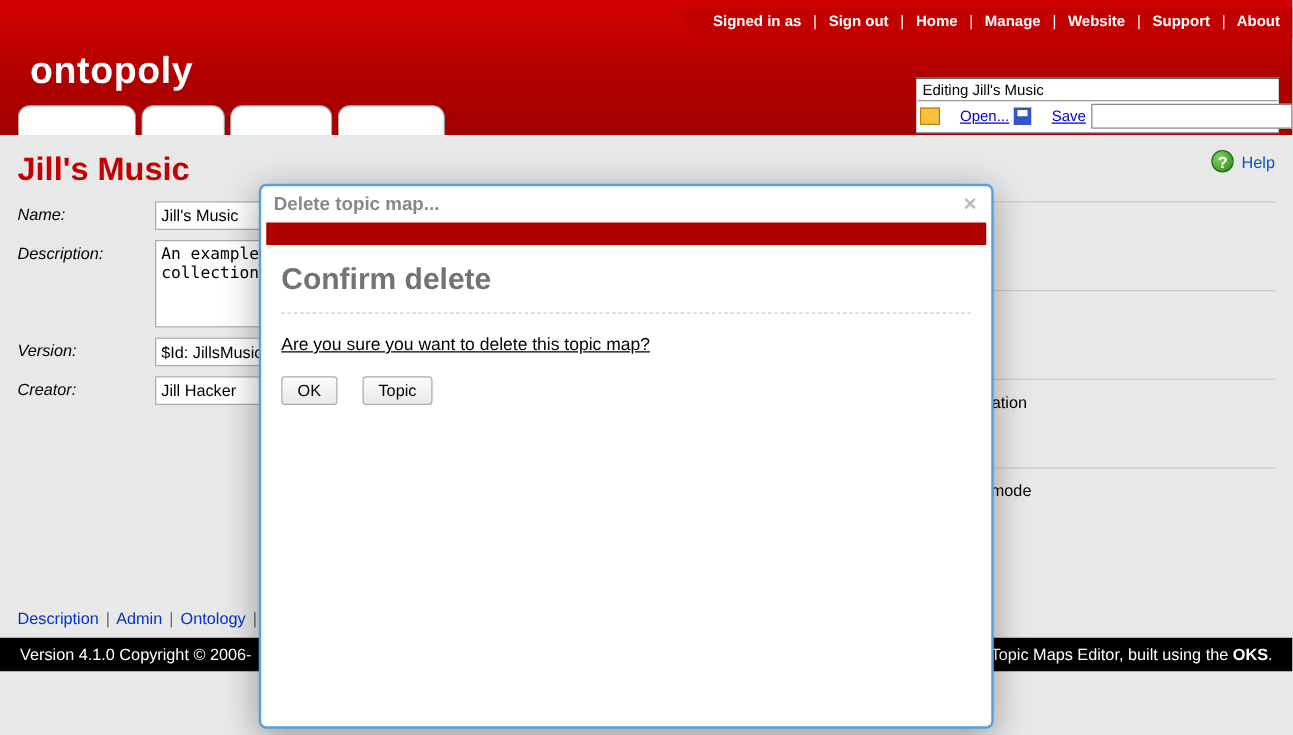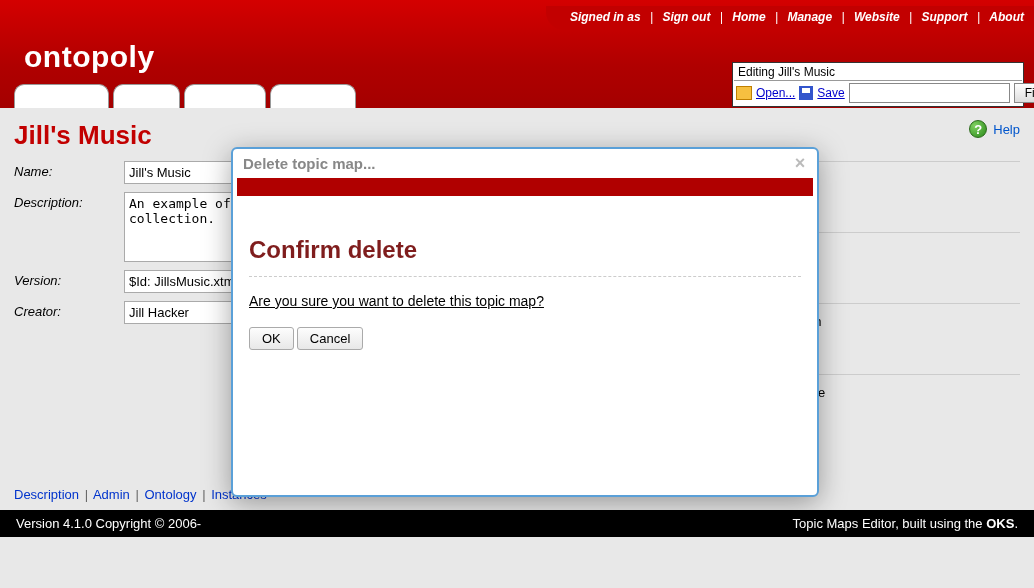--- a/index.html
+++ b/index.html
@@ -22,23 +22,23 @@
   .topbar {
     position: absolute;
     top: 6px;
     right: 0;
     background: #c20000;
     border-radius: 0 0 0 18px;
     padding: 4px 10px 6px 24px;
     font-size: 12px;
     font-weight: bold;
   }
-  .topbar span, .topbar a { color: #fff; font-style: italic; }
+  .topbar span, .topbar a { color: #fff; }
   .topbar .sep { padding: 0 6px; font-weight: normal; }
-  .topbar .signout { font-style: italic; }
+  .topbar .signout { }
   .logo {
     position: absolute;
     top: 40px;
     left: 24px;
     font-size: 30px;
     font-weight: bold;
     color: #fff;
     letter-spacing: 0.5px;
   }
   .editing-box {
@@ -53,21 +53,21 @@
   .editing-title {
     font-size: 12px;
     color: #000;
     padding: 1px 4px;
     border-bottom: 1px solid #999;
   }
   .editing-row { display: flex; align-items: center; gap: 4px; padding: 2px; }
   .editing-row .btn-link {
     display: flex;
     align-items: center;
-    gap: 4px;
+    gap: 16px;
     color: #0000cc;
     text-decoration: underline;
     font-size: 12px;
     cursor: pointer;
   }
   .icon-folder {
     width: 16px; height: 14px; background: #f6c040; border: 1px solid #c08000; display: inline-block;
   }
   .icon-disk {
     width: 14px; height: 14px; background: #3355cc; display: inline-block; position: relative;
@@ -161,22 +161,22 @@
   .footer .part { white-space: nowrap; }
   .footer .right { margin-left: auto; }
   .footer b { font-weight: bold; }
   
   .modal-overlay {
     position: absolute; inset: 0;
     pointer-events: none;
   }
   .modal {
     position: absolute;
-    left: 231px; top: 147px;
-    width: 588px; height: 350px;
+    left: 207px; top: 147px;
+    width: 588px; height: 436px;
     background: #fff;
     border: 2px solid #5aa0d8;
     border-radius: 6px;
     box-shadow: 0 6px 28px rgba(0,0,0,0.35);
     pointer-events: auto;
   }
   .modal-header {
     color: #888;
     font-size: 15px;
     font-weight: bold;
@@ -189,28 +189,27 @@
     color: #bbb;
     font-size: 18px;
     font-weight: bold;
     text-align: center;
     line-height: 16px;
     cursor: pointer;
   }
   .modal-redbar { height: 18px; background: #b00000; margin: 0 4px; }
   .modal-body { padding: 14px 16px; }
   .modal-title {
-    color: #7f1d1d;
+    color: #737373;
     font-size: 24px;
     font-weight: bold;
-    margin-top: 26px;
   }
   .modal-hr { border-top: 1px dashed #ccc; margin: 12px 0 16px 0; }
   .modal-msg { font-size: 14px; margin-bottom: 18px; text-decoration: underline; }
-  .modal-btns { display: flex; gap: 3px; }
+  .modal-btns { display: flex; gap: 20px; }
   .modal-btns button {
     background: linear-gradient(#fdfdfd,#e8e8e8);
     border: 1px solid #aaa;
     border-radius: 3px;
     padding: 3px 12px;
     font-size: 13px;
   }
 </style>
 </head>
 <body>
@@ -327,17 +326,17 @@
   <div class="modal">
     <div class="modal-header">Delete topic map...</div>
     <div class="modal-close">×</div>
     <div class="modal-redbar"></div>
     <div class="modal-body">
       <div class="modal-title">Confirm delete</div>
       <div class="modal-hr"></div>
       <div class="modal-msg">Are you sure you want to delete this topic map?</div>
       <div class="modal-btns">
         <button>OK</button>
-        <button>Cancel</button>
+        <button>Topic</button>
       </div>
     </div>
   </div>
 </div>
 
 </body></html>

